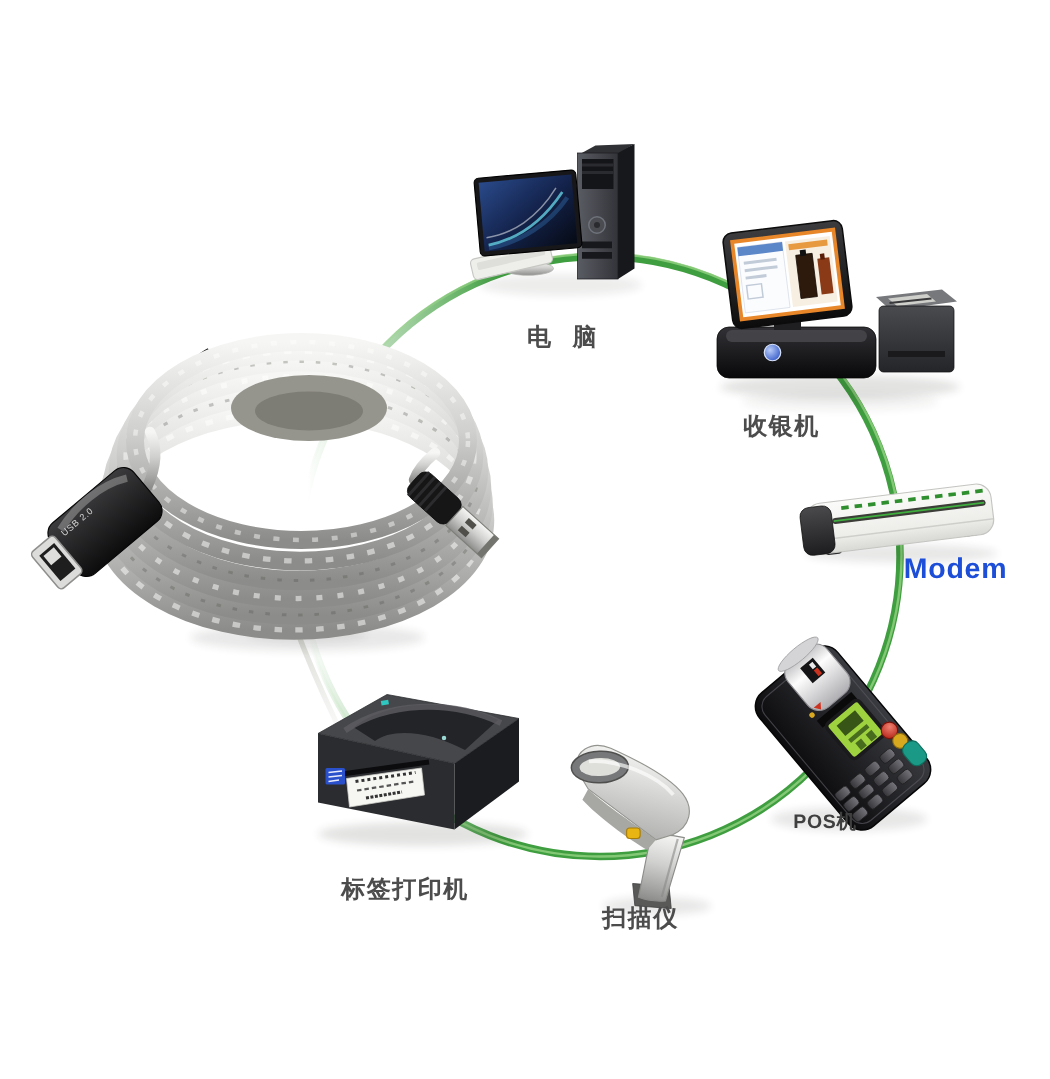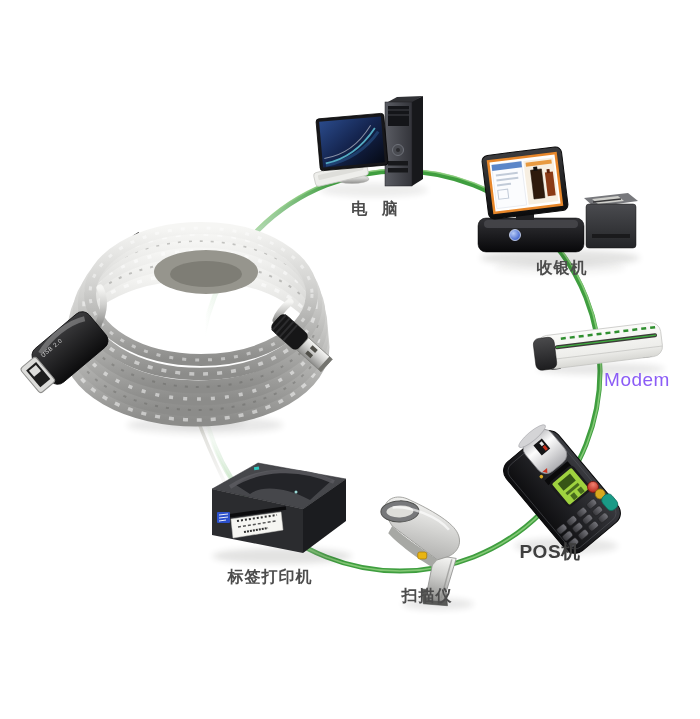--- a/index.html
+++ b/index.html
@@ -6,23 +6,23 @@
   .stage{
     position:relative;width:700px;height:719px;background:#ffffff;
     overflow:hidden;font-family:"Liberation Sans",sans-serif;
   }
   .stage svg{position:absolute;left:0;top:0;}
   .label{
     position:absolute;transform:translateX(-50%);
     font-size:16px;font-weight:700;color:#4c4c4c;
     letter-spacing:3px;white-space:nowrap;
   }
-  .label--cn{letter-spacing:1px;}
-  .label--modem{font-size:19px;font-weight:400;color:#8b5cf6;letter-spacing:.5px;}
-  .label--pos{font-size:19px;color:#3f3f3f;letter-spacing:.5px;}
+  .label--cn{letter-spacing:1px;margin-top:16px;}
+  .label--modem{font-size:19px;font-weight:700;color:#1d4ed8;letter-spacing:.5px;}
+  .label--pos{font-size:13px;color:#3f3f3f;letter-spacing:.5px;}
 </style>
 </head>
 <body>
 
 <div class="stage">
 
 <svg width="700" height="719" viewBox="0 0 700 719">
   <defs>
     <filter id="soft" x="-60%" y="-60%" width="220%" height="220%">
       <feGaussianBlur stdDeviation="3"></feGaussianBlur>
@@ -319,19 +319,19 @@
       <path d="M -26,-15 C -8,-21 14,-21 30,-13" fill="none" stroke="rgba(255,255,255,0.28)" stroke-width="5"></path>
       <text x="-27" y="-10" font-size="6" fill="#d8d8d8" font-family="Liberation Sans, sans-serif" letter-spacing="0.5">USB 2.0</text>
       <rect x="-52" y="-16" width="20" height="32" rx="3" fill="#dcdcda" stroke="#8f8f8d" stroke-width="1"></rect>
       <rect x="-48" y="-11" width="13" height="22" fill="#1e1e1e"></rect>
       <rect x="-46" y="-9" width="9" height="8" fill="#dddddb"></rect>
     </g>
   </g>
 </svg>
 
 <div class="label label--cn" style="left:377px;top:199px;letter-spacing:5px">电 脑</div>
-<div class="label label--cn" style="left:562px;top:258px">收银机</div>
+<div class="label label--cn" style="left:521px;top:258px">收银机</div>
 <div class="label label--modem" style="left:637px;top:369px">Modem</div>
 <div class="label label--pos" style="left:550px;top:539px">POS机</div>
 <div class="label label--cn" style="left:427px;top:586px">扫描仪</div>
 <div class="label label--cn" style="left:270px;top:567px">标签打印机</div>
 
 </div>
 
 </body></html>

